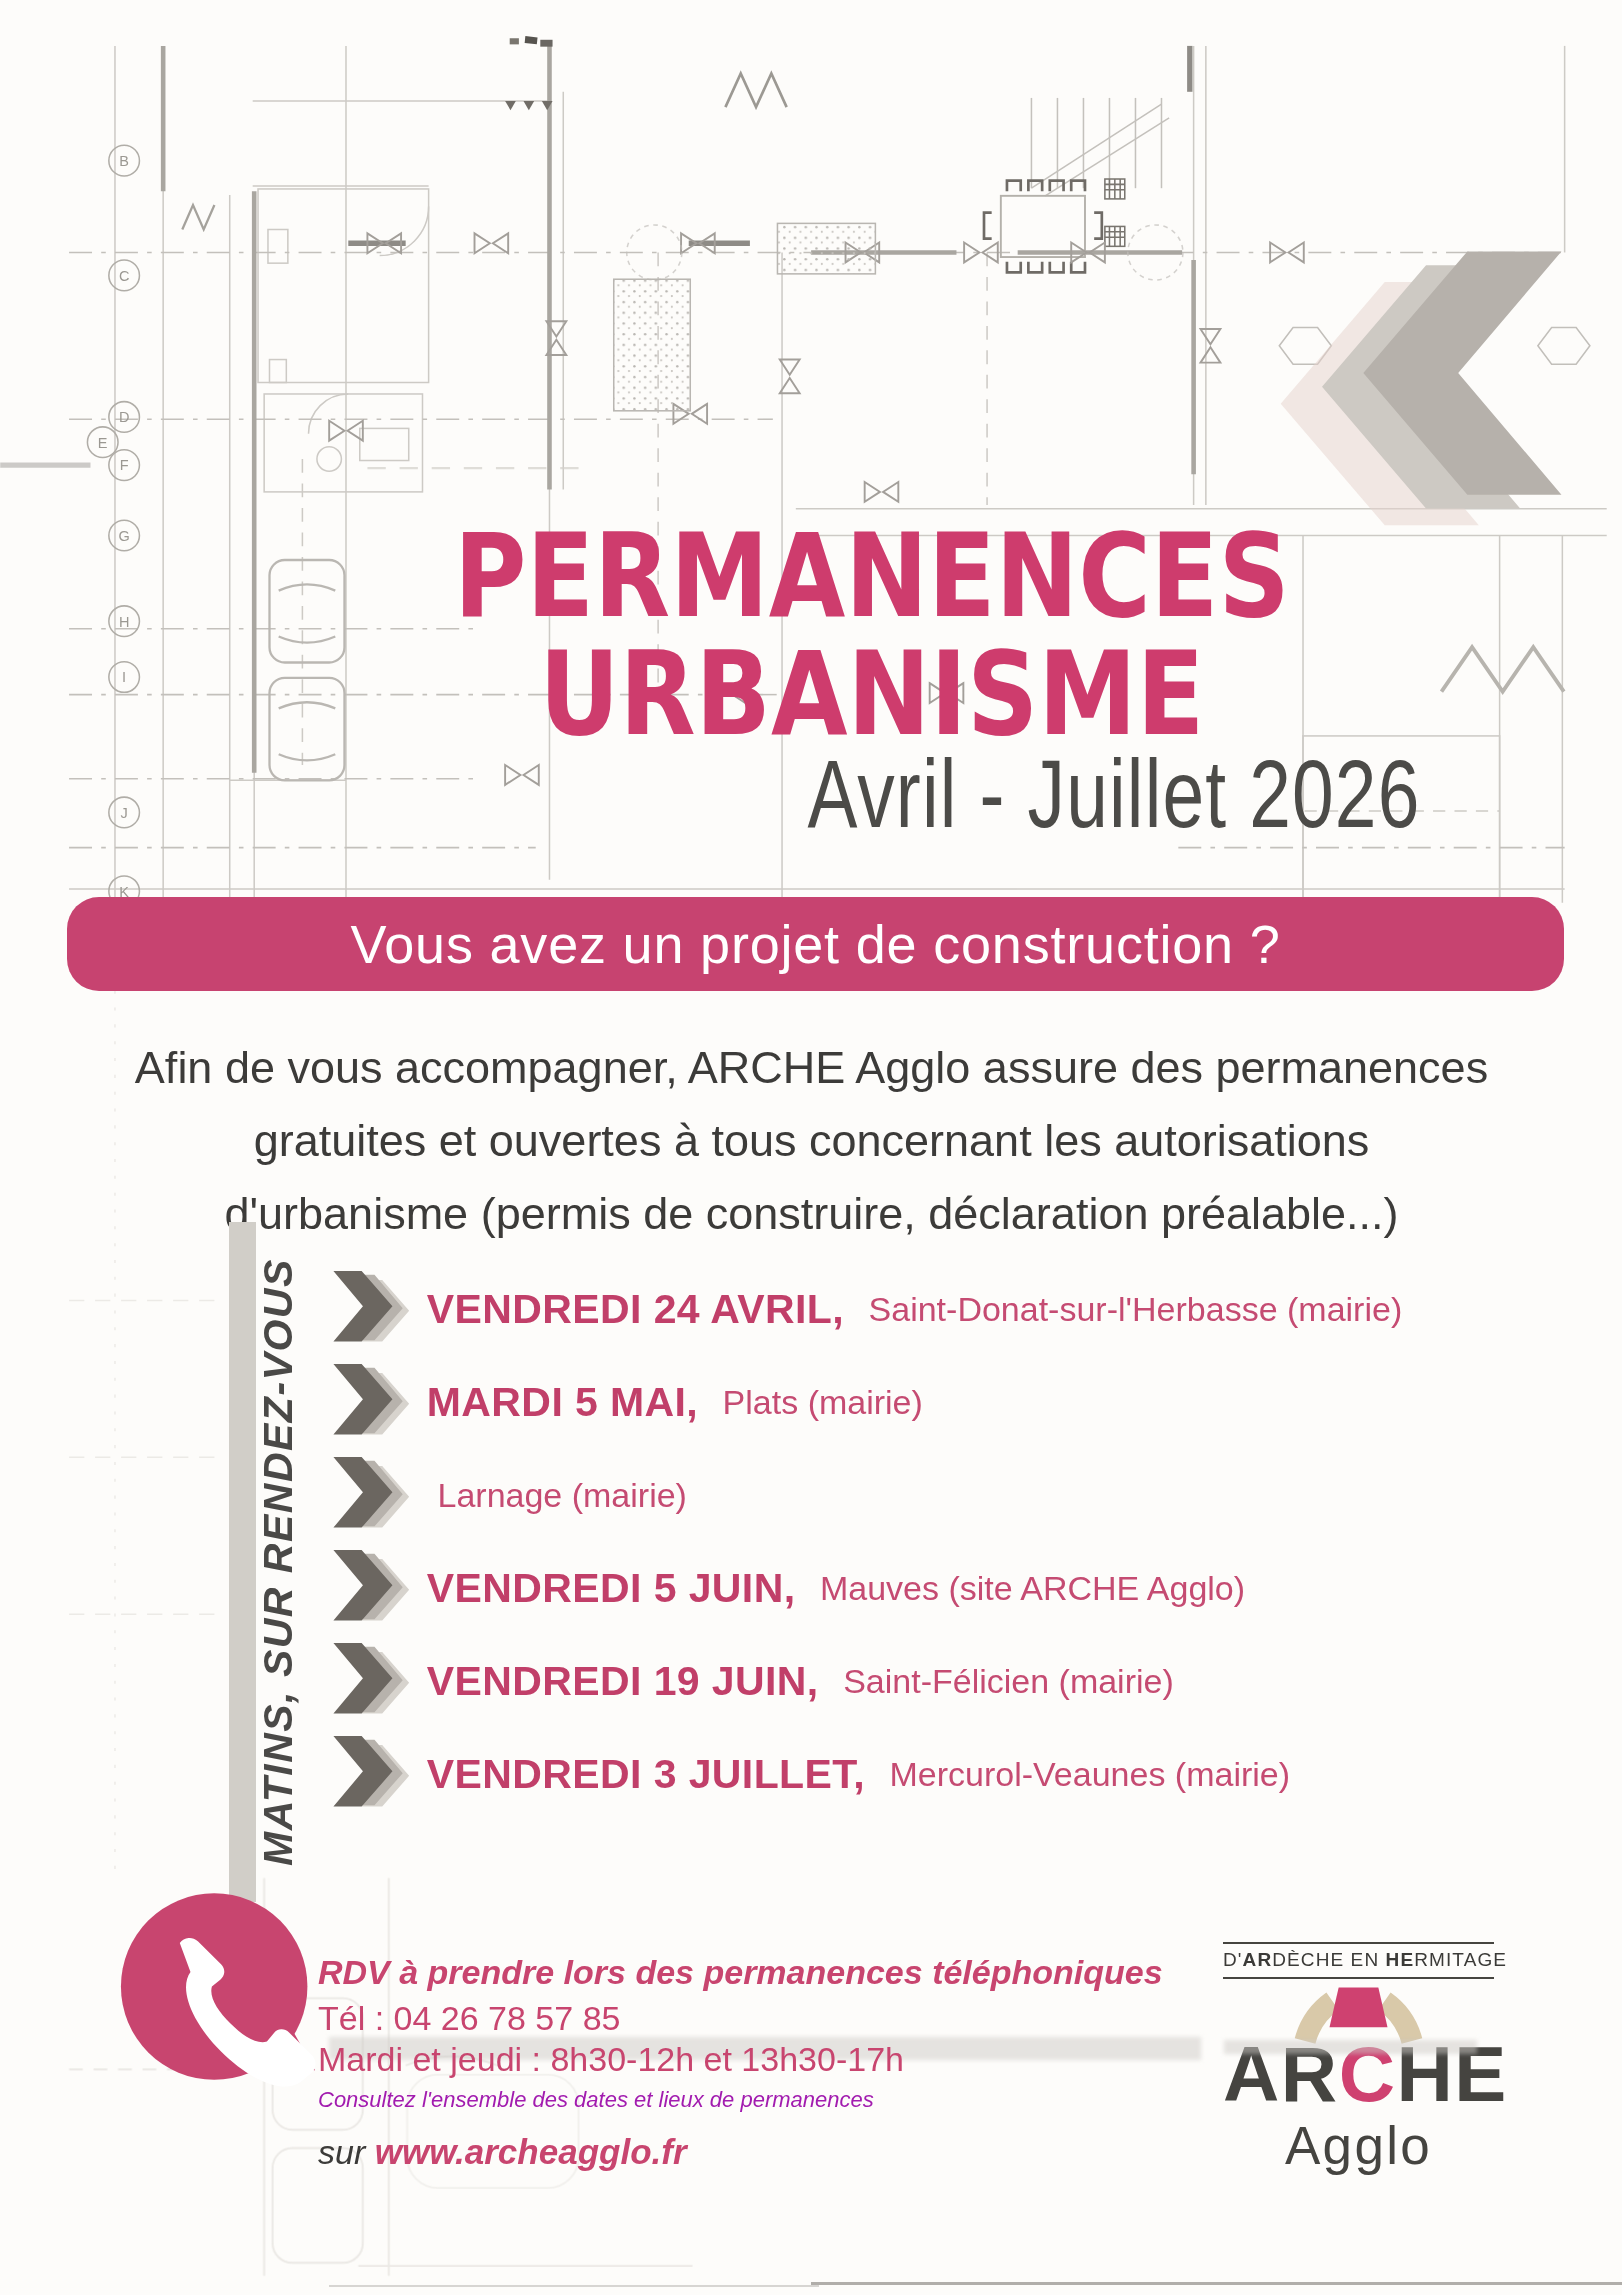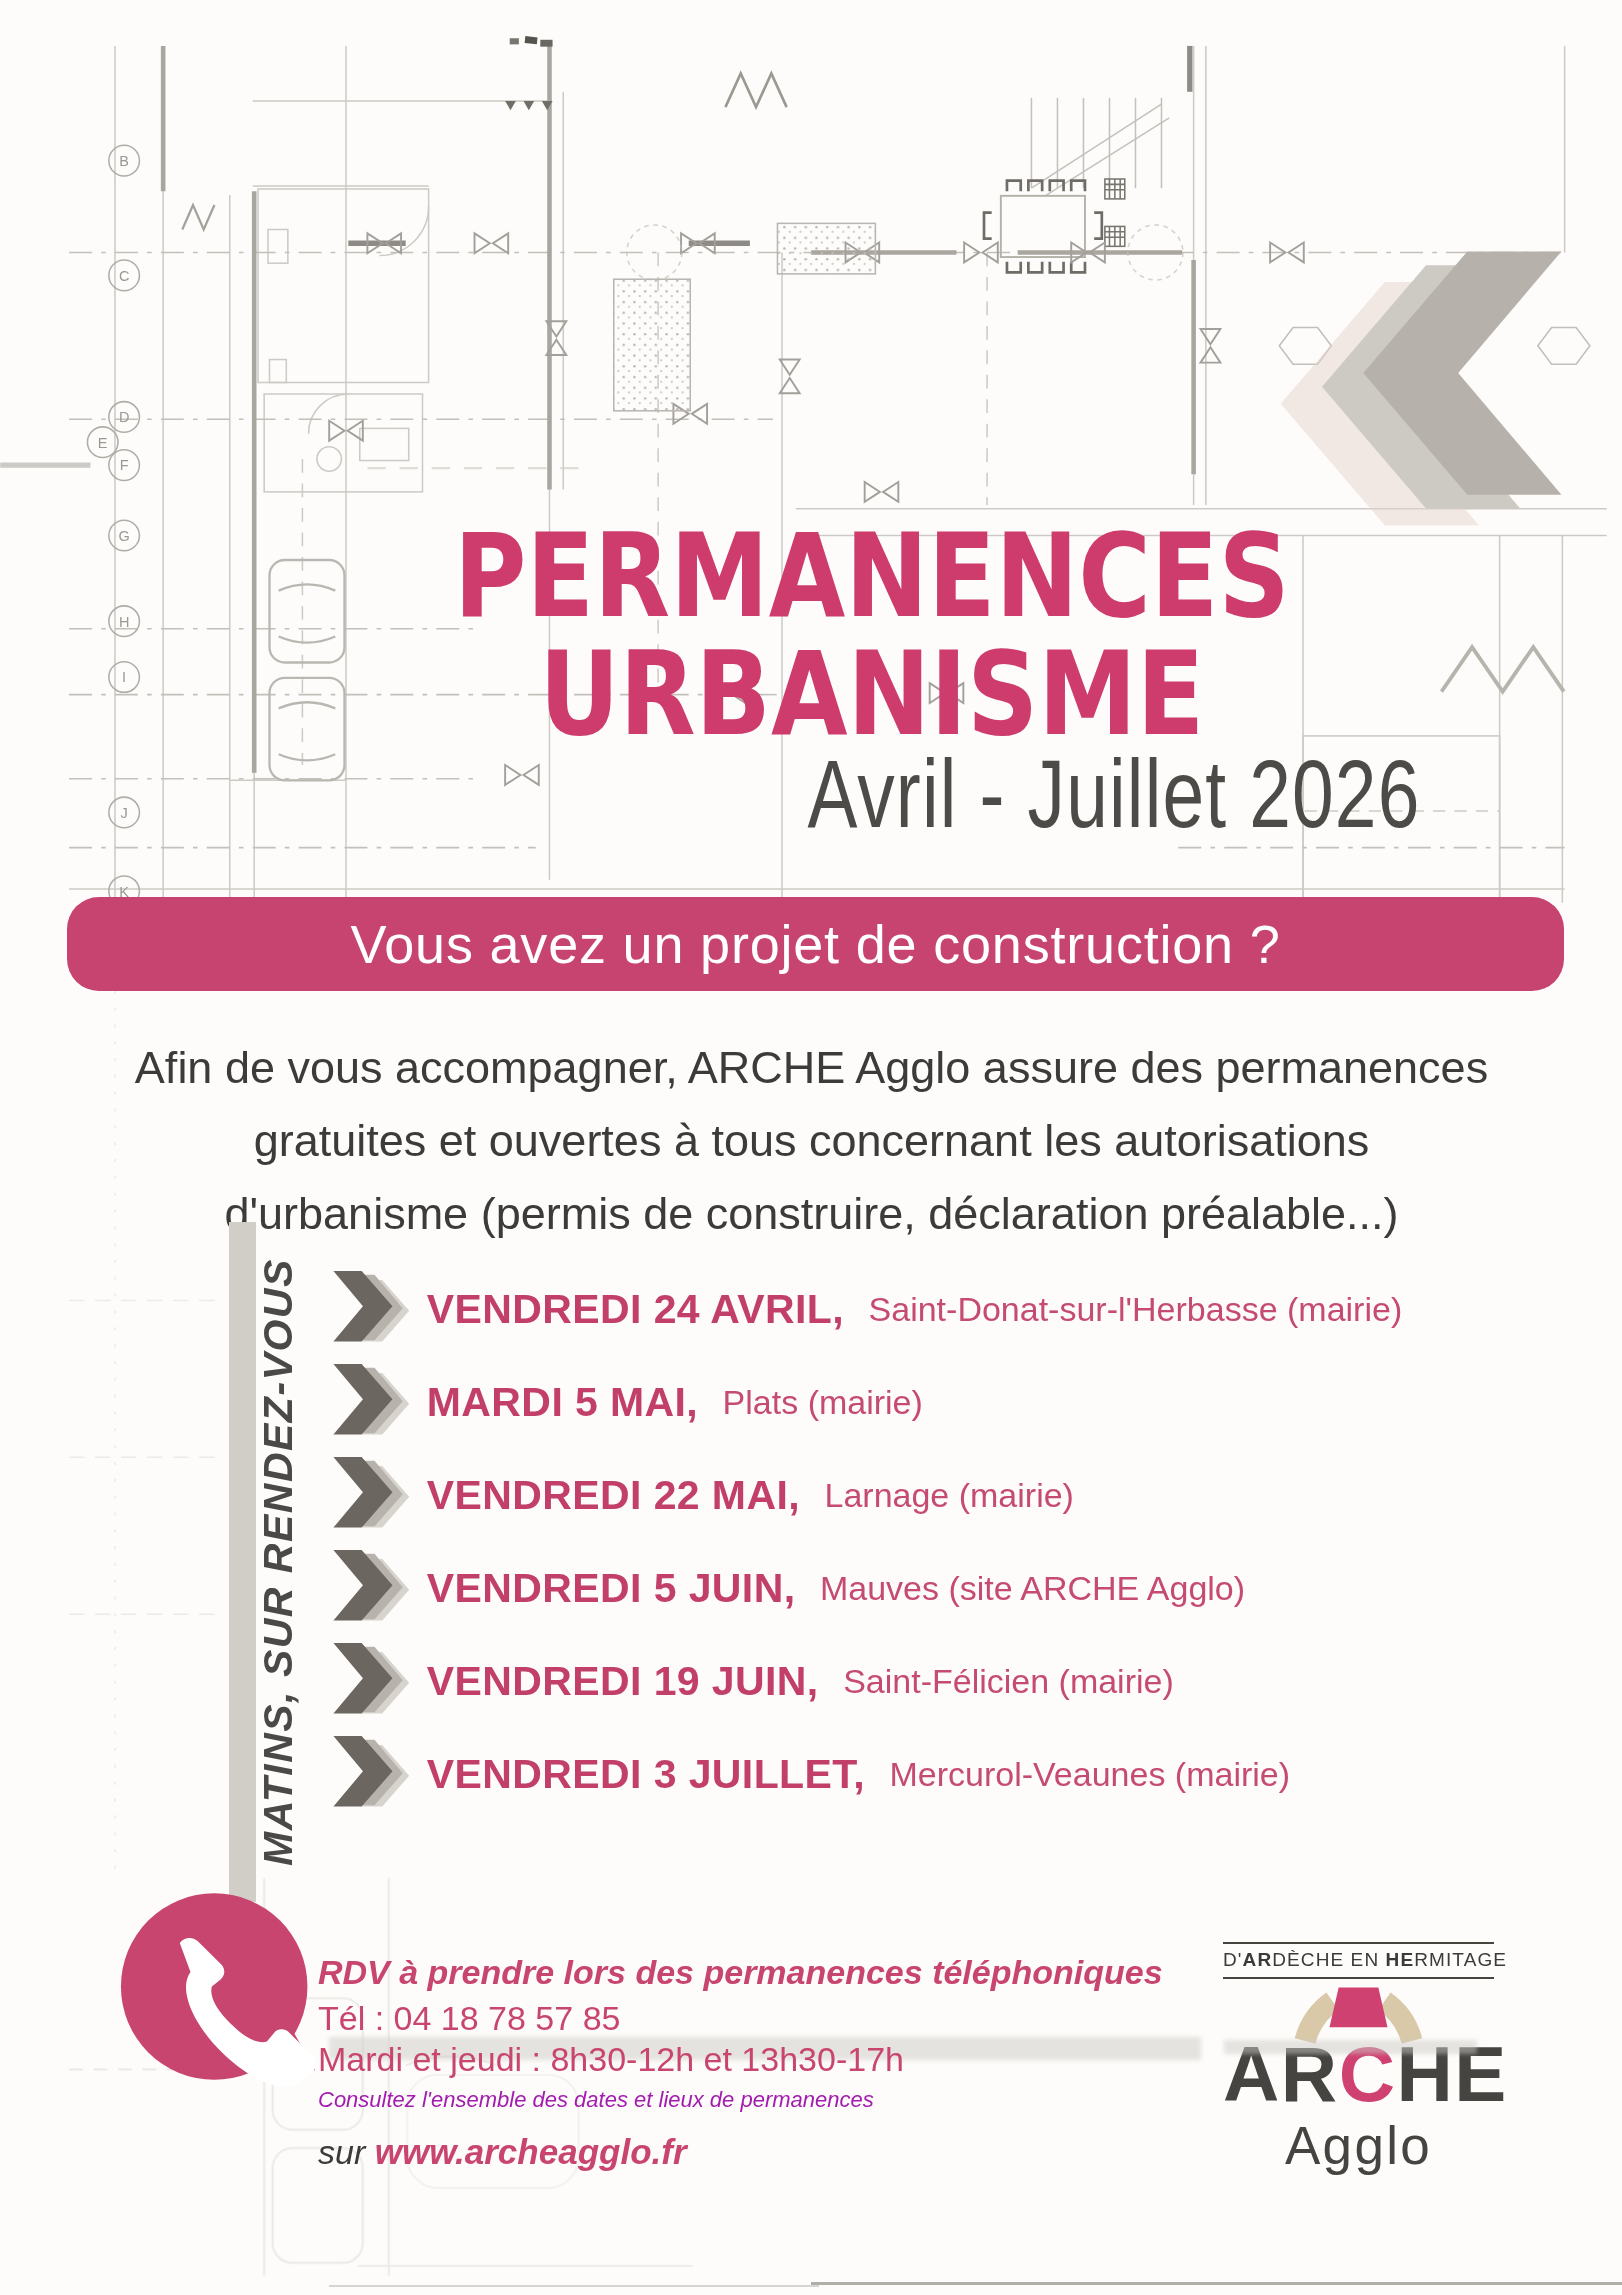--- a/index.html
+++ b/index.html
@@ -312,21 +312,20 @@
       </svg>
       <span class="date">MARDI 5 MAI,</span>
       <span class="loc">Plats (mairie)</span>
     </div>
     <div class="row">
       <svg class="chev" viewBox="0 0 130 120">
         <polygon points="52,14 84,14 126,62 84,110 52,110 94,62" fill="#d7d3cd"></polygon>
         <polygon points="38,6 72,6 116,58 72,108 38,108 80,58" fill="#b7b2ac"></polygon>
         <polygon points="8,0 52,0 100,55 52,110 8,110 54,55" fill="#6b6660"></polygon>
       </svg>
-      <span class="date">VENDREDI 22 MAI,</span>
       <span class="loc">Larnage (mairie)</span>
     </div>
     <div class="row">
       <svg class="chev" viewBox="0 0 130 120">
         <polygon points="52,14 84,14 126,62 84,110 52,110 94,62" fill="#d7d3cd"></polygon>
         <polygon points="38,6 72,6 116,58 72,108 38,108 80,58" fill="#b7b2ac"></polygon>
         <polygon points="8,0 52,0 100,55 52,110 8,110 54,55" fill="#6b6660"></polygon>
       </svg>
       <span class="date">VENDREDI 5 JUIN,</span>
       <span class="loc">Mauves (site ARCHE Agglo)</span>
@@ -354,21 +353,21 @@
   <div class="abs artifact" style="left:329px;top:2037px;width:872px;height:23px;"></div>
   <div class="abs artifact" style="left:1224px;top:2040px;width:253px;height:13.8px;"></div>
 
   <svg class="abs" style="left:107px;top:1878px" width="222" height="214" viewBox="0 0 290 280">
     <polygon points="200,230 272,252 215,150" fill="#c8456f"></polygon>
     <circle cx="140" cy="142" r="122" fill="#c8456f"></circle>
     <path d="M95,85 a16,16 0 0 1 24,-2 l30,30 a13,13 0 0 1 -1,20 l-11,9 c-4,14 8,32 24,48 c16,16 34,28 48,24 l9,-11 a13,13 0 0 1 20,-1 l30,30 a16,16 0 0 1 -2,24 l-13,11 c-22,16 -66,-2 -104,-40 c-38,-38 -56,-82 -40,-104 z" fill="#ffffff"></path>
   </svg>
 
   <div class="abs c-line" id="c-head">RDV à prendre lors des permanences téléphoniques</div>
-  <div class="abs c-line" id="c-tel">Tél : 04 18 78 57 85</div>
+  <div class="abs c-line" id="c-tel">Tél : 04 26 78 57 85</div>
   <div class="abs c-line" id="c-hours">Mardi et jeudi : 8h30-12h et 13h30-17h</div>
   <div class="abs c-line" id="c-consult">Consultez l'ensemble des dates et lieux de permanences</div>
   <div class="abs c-line" id="c-sur">
     <span>sur </span><span class="site">www.archeagglo.fr</span>
   </div>
 
   <div class="abs" id="logo">
     <div id="logo-tagline"><span>D'</span><b>AR</b><span>DÈCHE EN </span><b>HE</b><span>RMITAGE</span></div>
     <svg id="logo-arch" width="269" height="58" viewBox="0 0 352 76">
       <path d="M106 72 A92 92 0 0 1 142 20" stroke="#d9c9a9" stroke-width="28" fill="none"></path>

